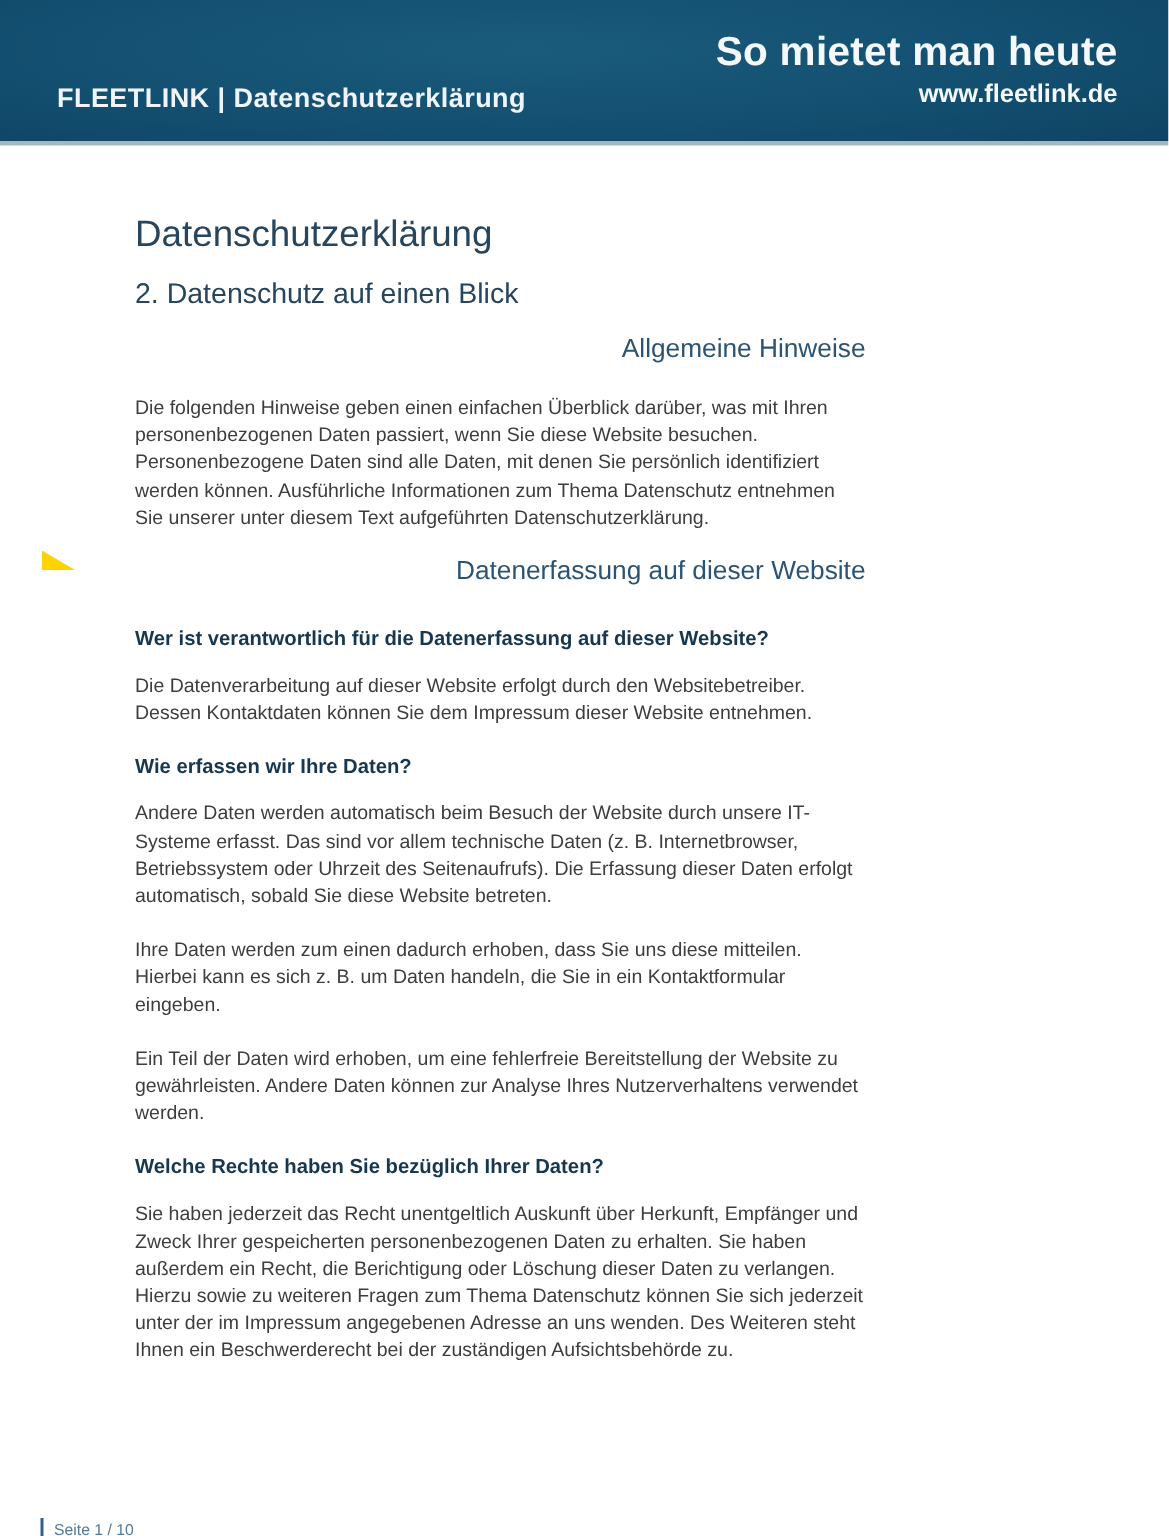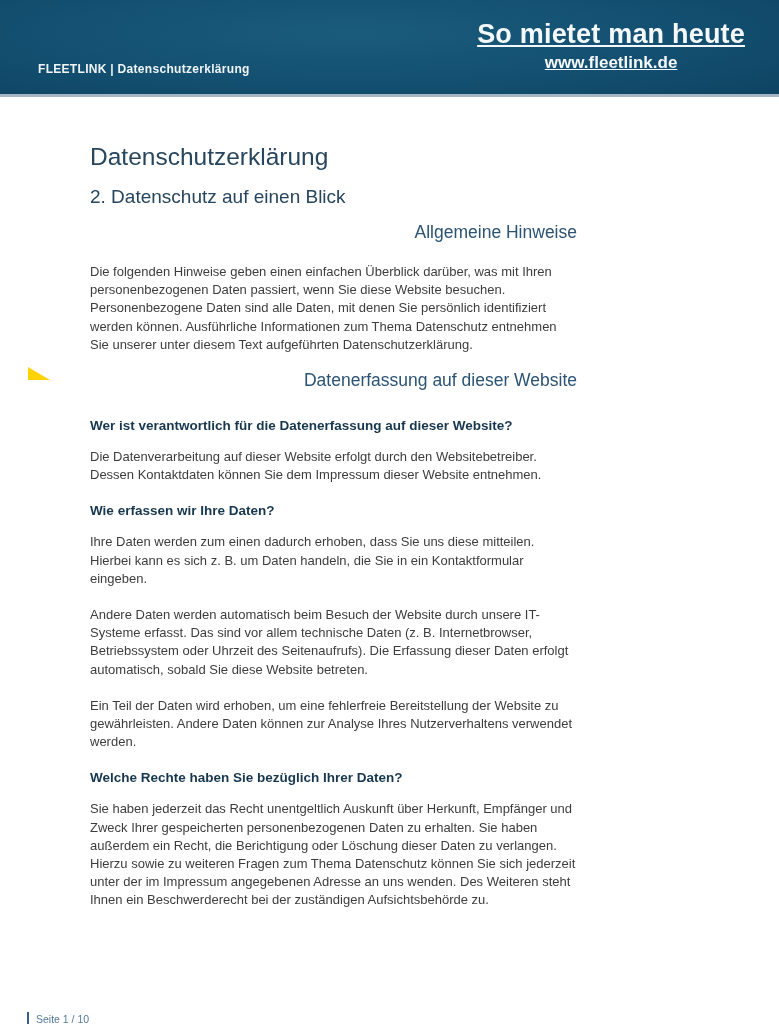--- a/index.html
+++ b/index.html
@@ -13,24 +13,24 @@
 
   
   .header {
     position: absolute; left: 0; top: 0; width: 779px; height: 97px;
     background: radial-gradient(ellipse 130% 170% at 45% 35%,
                 #1a5b7c 0%, #124d6e 38%, #0c3b59 72%, #092f48 100%);
     border-bottom: 3px solid #a3b6c1;
   }
   .header-left {
     position: absolute; left: 38px; bottom: 18px;
-    color: #eef4f7; font-size: 12px; font-weight: bold; letter-spacing: 0.3px;
+    color: #eef4f7; font-size: 18px; font-weight: bold; letter-spacing: 0.3px;
   }
   .header-right {
-    position: absolute; right: 34px; top: 19px; text-align: center; color: #f4f8fa; text-decoration: underline;
+    position: absolute; right: 34px; top: 19px; text-align: right; color: #f4f8fa;
   }
   .tagline { font-size: 27px; line-height: 30px; font-weight: 600; letter-spacing: 0.2px; }
   .site-url { font-size: 17px; line-height: 20px; font-weight: bold; margin-top: 4px; }
 
   
   .content {
     position: absolute; left: 0; top: 99px; width: 616px;
     padding: 44px 39px 0 90px;
   }
   .doc-title   { color: #27455c; font-size: 24.5px; line-height: 28px; font-weight: 400; margin-bottom: 15px; }
@@ -88,22 +88,22 @@
     <div class="sub-title">Allgemeine Hinweise</div>
 
     <p class="body-text intro">Die folgenden Hinweise geben einen einfachen Überblick darüber, was mit Ihren personenbezogenen Daten passiert, wenn Sie diese Website besuchen. Personenbezogene Daten sind alle Daten, mit denen Sie persönlich identifiziert werden können. Ausführliche Informationen zum Thema Datenschutz entnehmen Sie unserer unter diesem Text aufgeführten Datenschutzerklärung.</p>
 
     <div class="sub-title gap-top">Datenerfassung auf dieser Website</div>
 
     <div class="question">Wer ist verantwortlich für die Datenerfassung auf dieser Website?</div>
     <p class="body-text">Die Datenverarbeitung auf dieser Website erfolgt durch den Websitebetreiber. Dessen Kontaktdaten können Sie dem Impressum dieser Website entnehmen.</p>
 
     <div class="question">Wie erfassen wir Ihre Daten?</div>
+    <p class="body-text">Andere Daten werden automatisch beim Besuch der Website durch unsere IT-Systeme erfasst. Das sind vor allem technische Daten (z. B. Internetbrowser, Betriebssystem oder Uhrzeit des Seitenaufrufs). Die Erfassung dieser Daten erfolgt automatisch, sobald Sie diese Website betreten.</p>
     <p class="body-text">Ihre Daten werden zum einen dadurch erhoben, dass Sie uns diese mitteilen. Hierbei kann es sich z. B. um Daten handeln, die Sie in ein Kontaktformular eingeben.</p>
-    <p class="body-text">Andere Daten werden automatisch beim Besuch der Website durch unsere IT-Systeme erfasst. Das sind vor allem technische Daten (z. B. Internetbrowser, Betriebssystem oder Uhrzeit des Seitenaufrufs). Die Erfassung dieser Daten erfolgt automatisch, sobald Sie diese Website betreten.</p>
 
     <p class="body-text">Ein Teil der Daten wird erhoben, um eine fehlerfreie Bereitstellung der Website zu gewährleisten. Andere Daten können zur Analyse Ihres Nutzerverhaltens verwendet werden.</p>
 
     <div class="question">Welche Rechte haben Sie bezüglich Ihrer Daten?</div>
     <p class="body-text">Sie haben jederzeit das Recht unentgeltlich Auskunft über Herkunft, Empfänger und Zweck Ihrer gespeicherten personenbezogenen Daten zu erhalten. Sie haben außerdem ein Recht, die Berichtigung oder Löschung dieser Daten zu verlangen. Hierzu sowie zu weiteren Fragen zum Thema Datenschutz können Sie sich jederzeit unter der im Impressum angegebenen Adresse an uns wenden. Des Weiteren steht Ihnen ein Beschwerderecht bei der zuständigen Aufsichtsbehörde zu.</p>
 
   </div>
 
   <div class="footer">
     <span class="footer-bar"></span><span>Seite 1 / 10</span>

